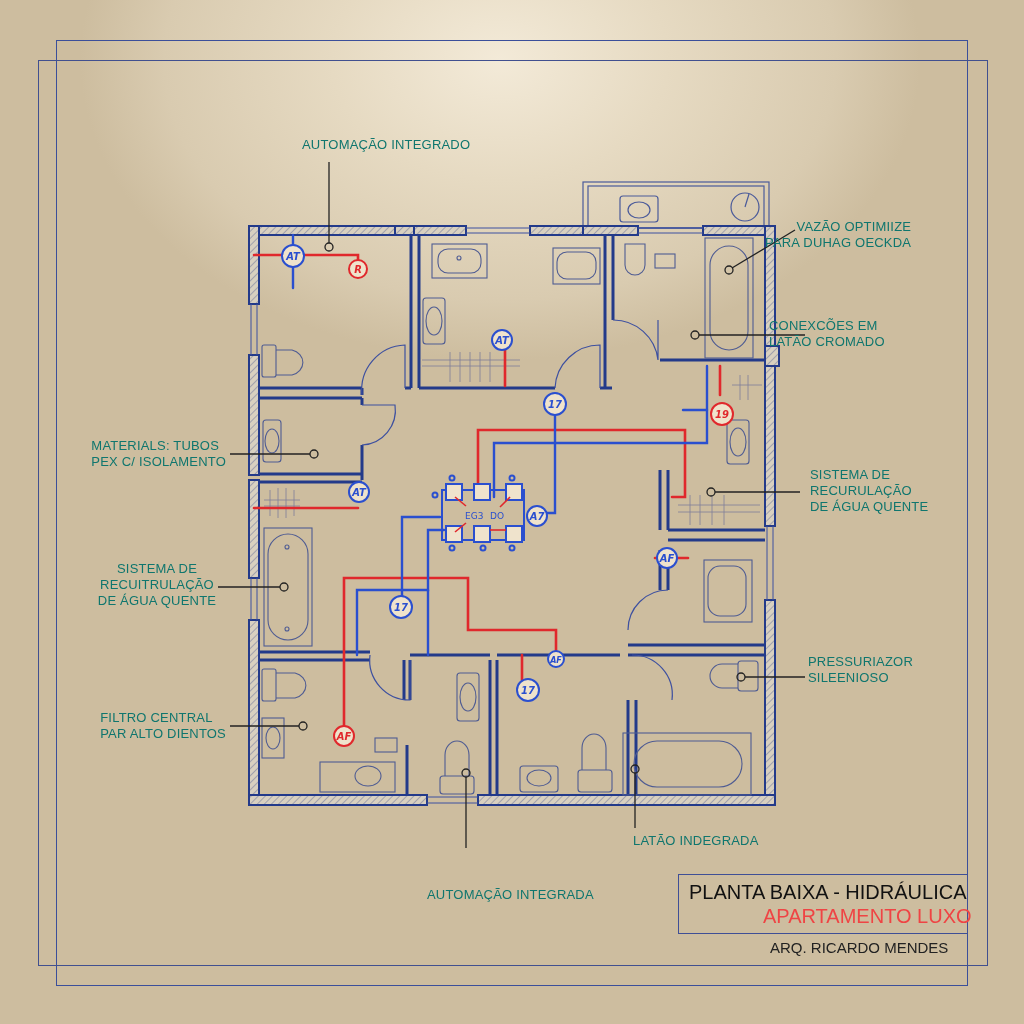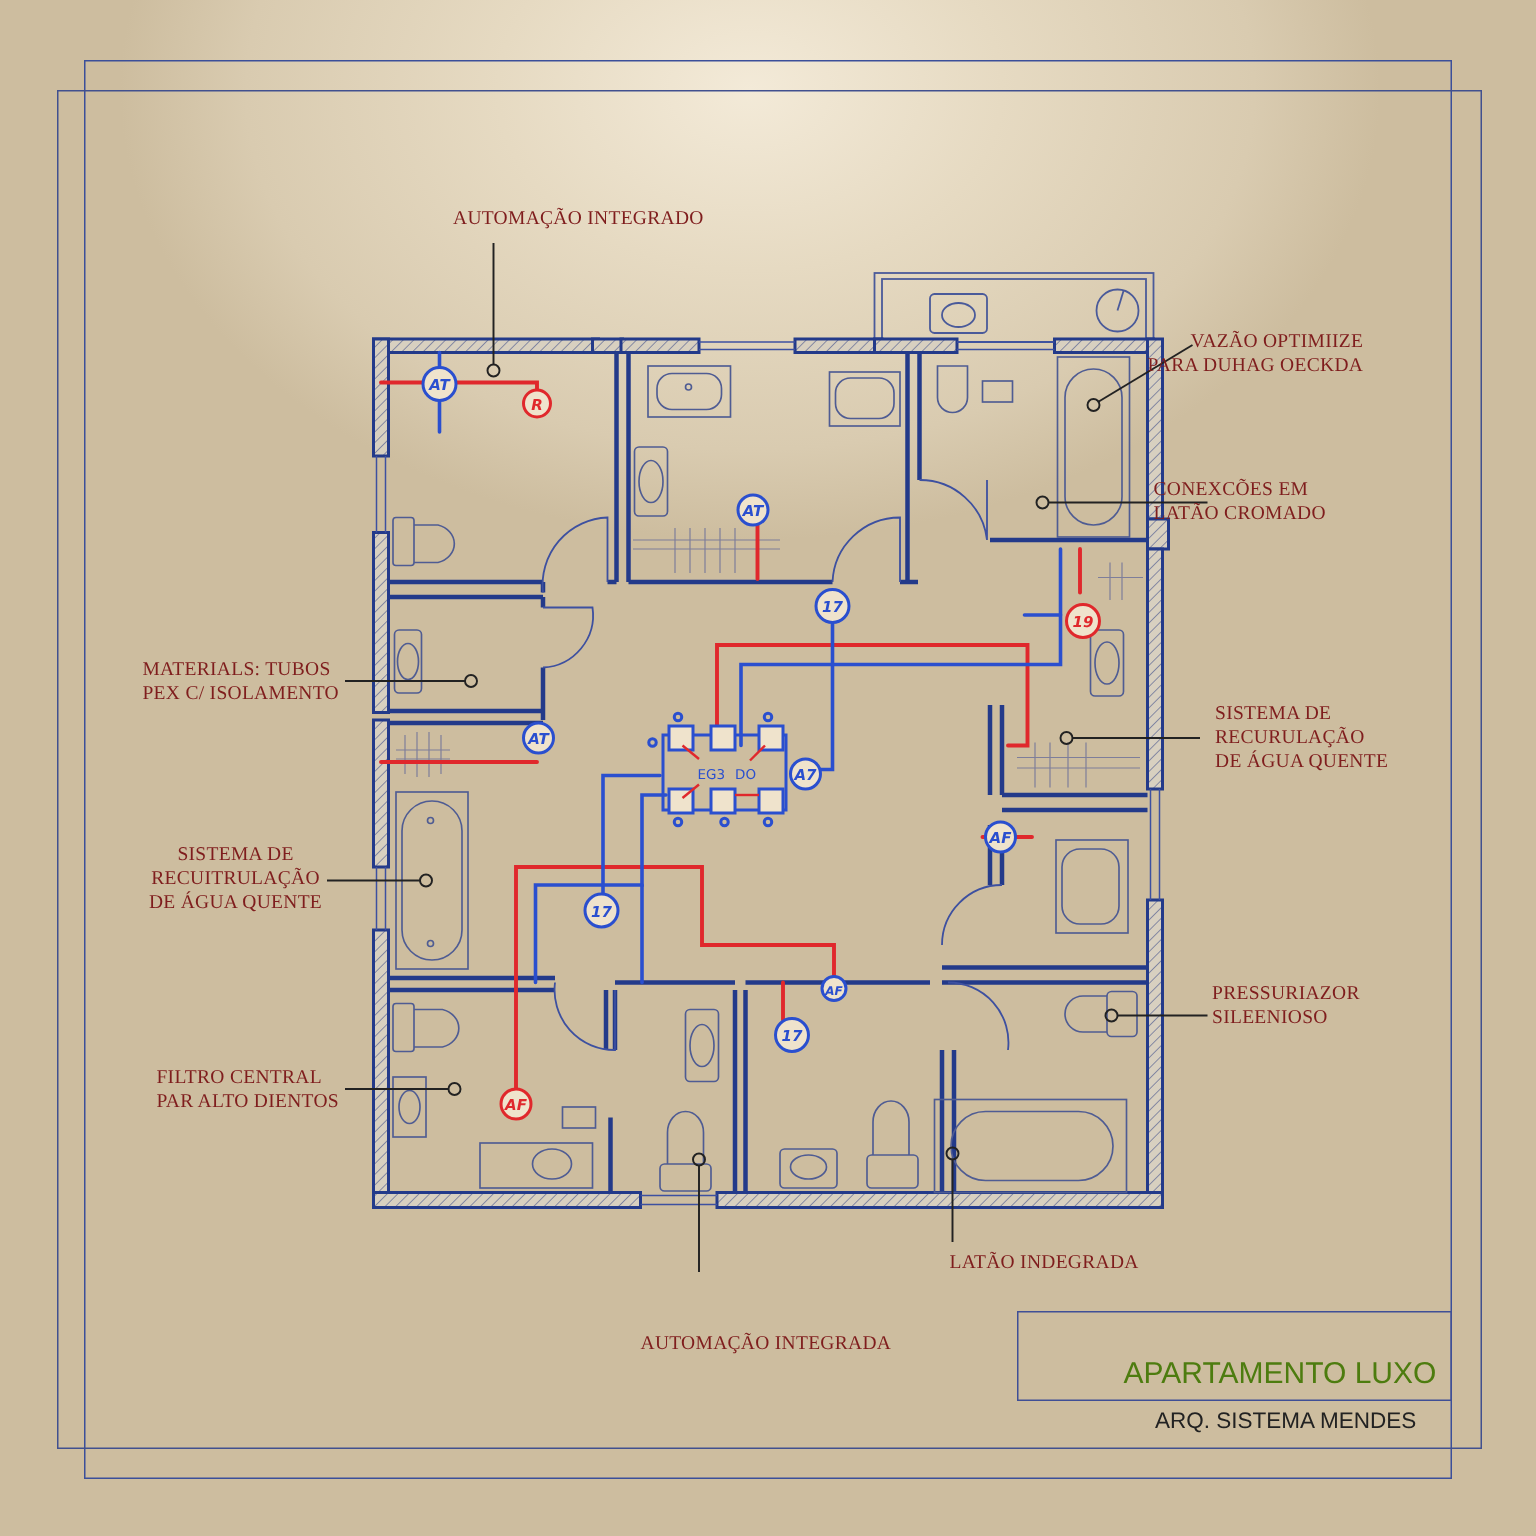--- a/index.html
+++ b/index.html
@@ -3,27 +3,27 @@
 <meta charset="utf-8">
 <style>
   html,body{margin:0;padding:0;}
   body{width:1024px;height:1024px;overflow:hidden;position:relative;
     background:radial-gradient(ellipse 420px 300px at 500px 60px,#f3ead8 0%,#e6dac2 40%,#d9cbb0 80%,#cdbd9f 100%);
     font-family:"DejaVu Sans",sans-serif;}
   .frame{position:absolute;border:1.5px solid #3b4f9a;}
   #frame-outer{left:56px;top:40px;width:910px;height:944px;}
   #frame-inner{left:38px;top:60px;width:948px;height:904px;border-color:#41508f;}
   svg{position:absolute;left:0;top:0;}
-  .note{position:absolute;font-family:Liberation Serif, serif;font-size:13px;color:#7f1d1d;line-height:16px;letter-spacing:0.2px;white-space:nowrap;}
+  .note{position:absolute;font-family:Liberation Sans, sans-serif;font-size:13px;color:#0f766e;line-height:16px;letter-spacing:0.2px;white-space:nowrap;}
   .note.r{text-align:left}
   .note.l{text-align:left}
   .note.c{text-align:center}
   #title-box{position:absolute;left:678px;top:874px;width:288px;height:58px;border:1.5px solid #3f4f96;}
   #title-l1{position:absolute;left:10px;top:6px;font-family:"Liberation Sans",sans-serif;font-size:20px;color:#111;white-space:nowrap;}
-  #title-l2{position:absolute;left:70px;top:30px;font-family:"Liberation Sans",sans-serif;font-size:20px;color:#4d7c0f;white-space:nowrap;}
+  #title-l2{position:absolute;left:84px;top:30px;font-family:"Liberation Sans",sans-serif;font-size:20px;color:#ef4444;white-space:nowrap;}
   #architect{position:absolute;left:770px;top:939px;font-family:"Liberation Sans",sans-serif;font-size:15px;color:#222;white-space:nowrap;}
   .tag{font-family:"DejaVu Sans",sans-serif;font-size:10px;font-style:italic;font-weight:bold;}
 </style>
 </head>
 <body>
 
 <div id="frame-outer" class="frame"></div>
 <div id="frame-inner" class="frame"></div>
 
 <svg width="1024" height="1024" viewBox="0 0 1024 1024">
@@ -357,15 +357,16 @@
 </div>
 <div class="note l" style="right:798px;top:710px;">
   <div>FILTRO CENTRAL</div>
   <div>PAR ALTO DIENTOS</div>
 </div>
 
 <div class="note c" style="left:427px;top:853px;margin-top:34px;">AUTOMAÇÃO INTEGRADA</div>
 <div class="note c" style="left:633px;top:833px;">LATÃO INDEGRADA</div>
 
 <div id="title-box">
+  <div id="title-l1">PLANTA BAIXA - HIDRÁULICA</div>
   <div id="title-l2">APARTAMENTO LUXO</div>
 </div>
-<div id="architect">ARQ. SISTEMA MENDES</div>
+<div id="architect">ARQ. RICARDO MENDES</div>
 
 </body></html>

